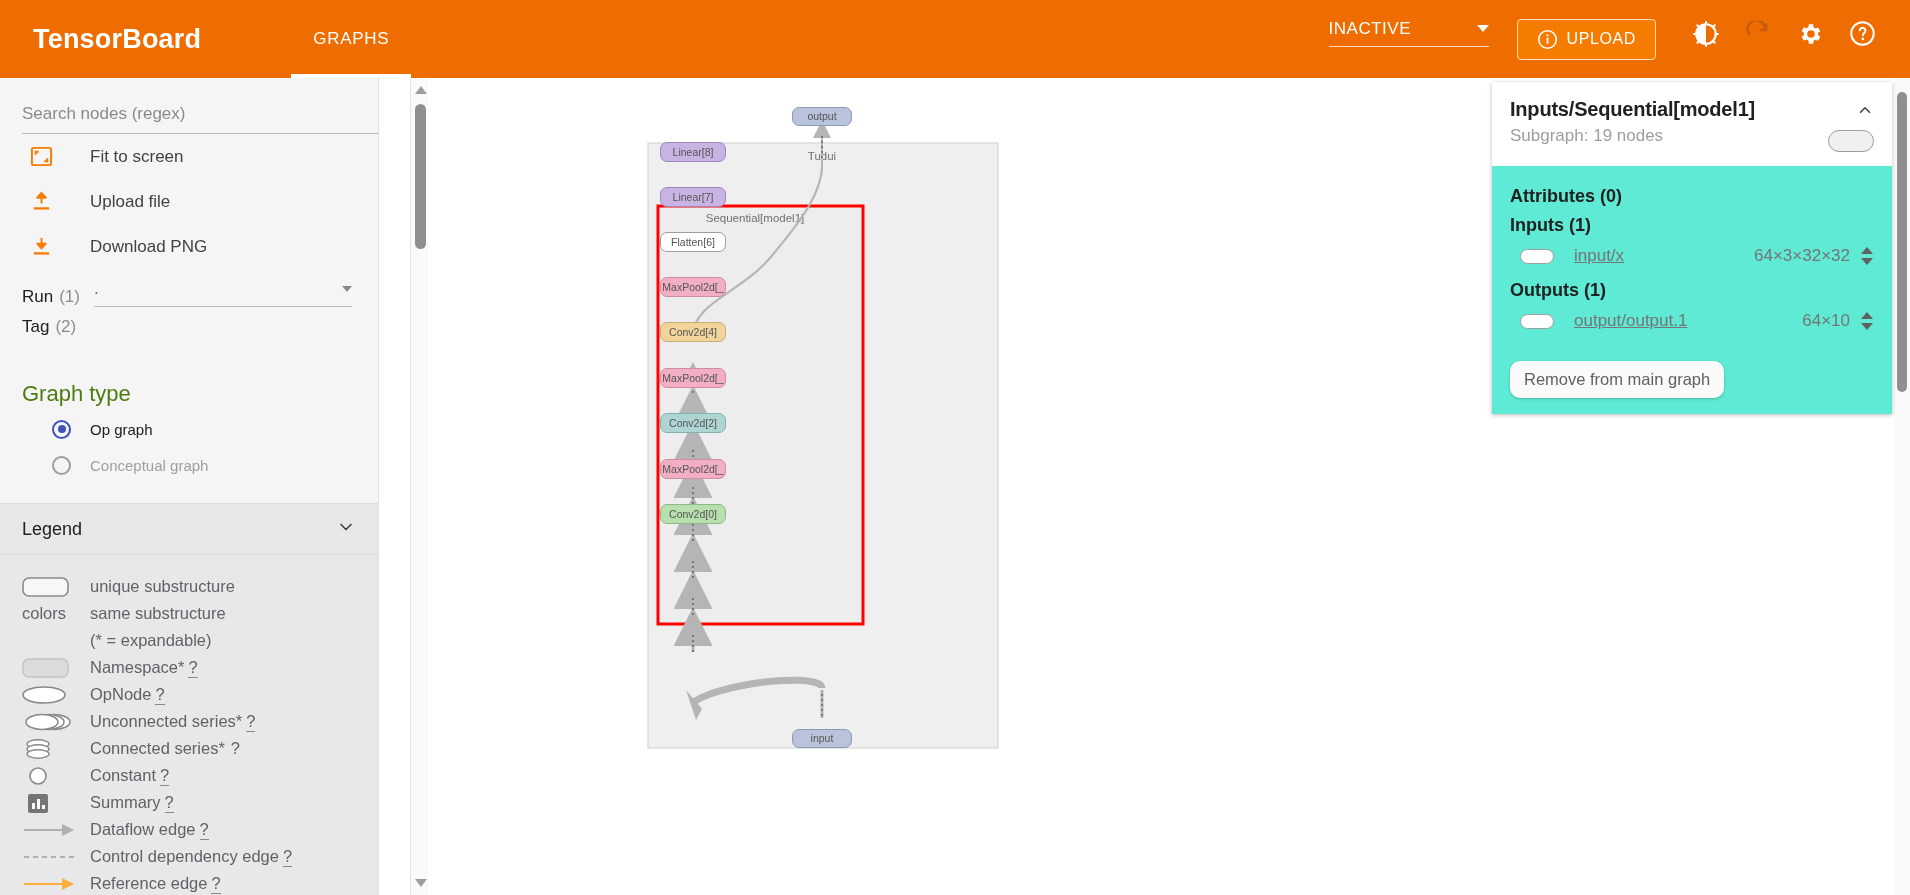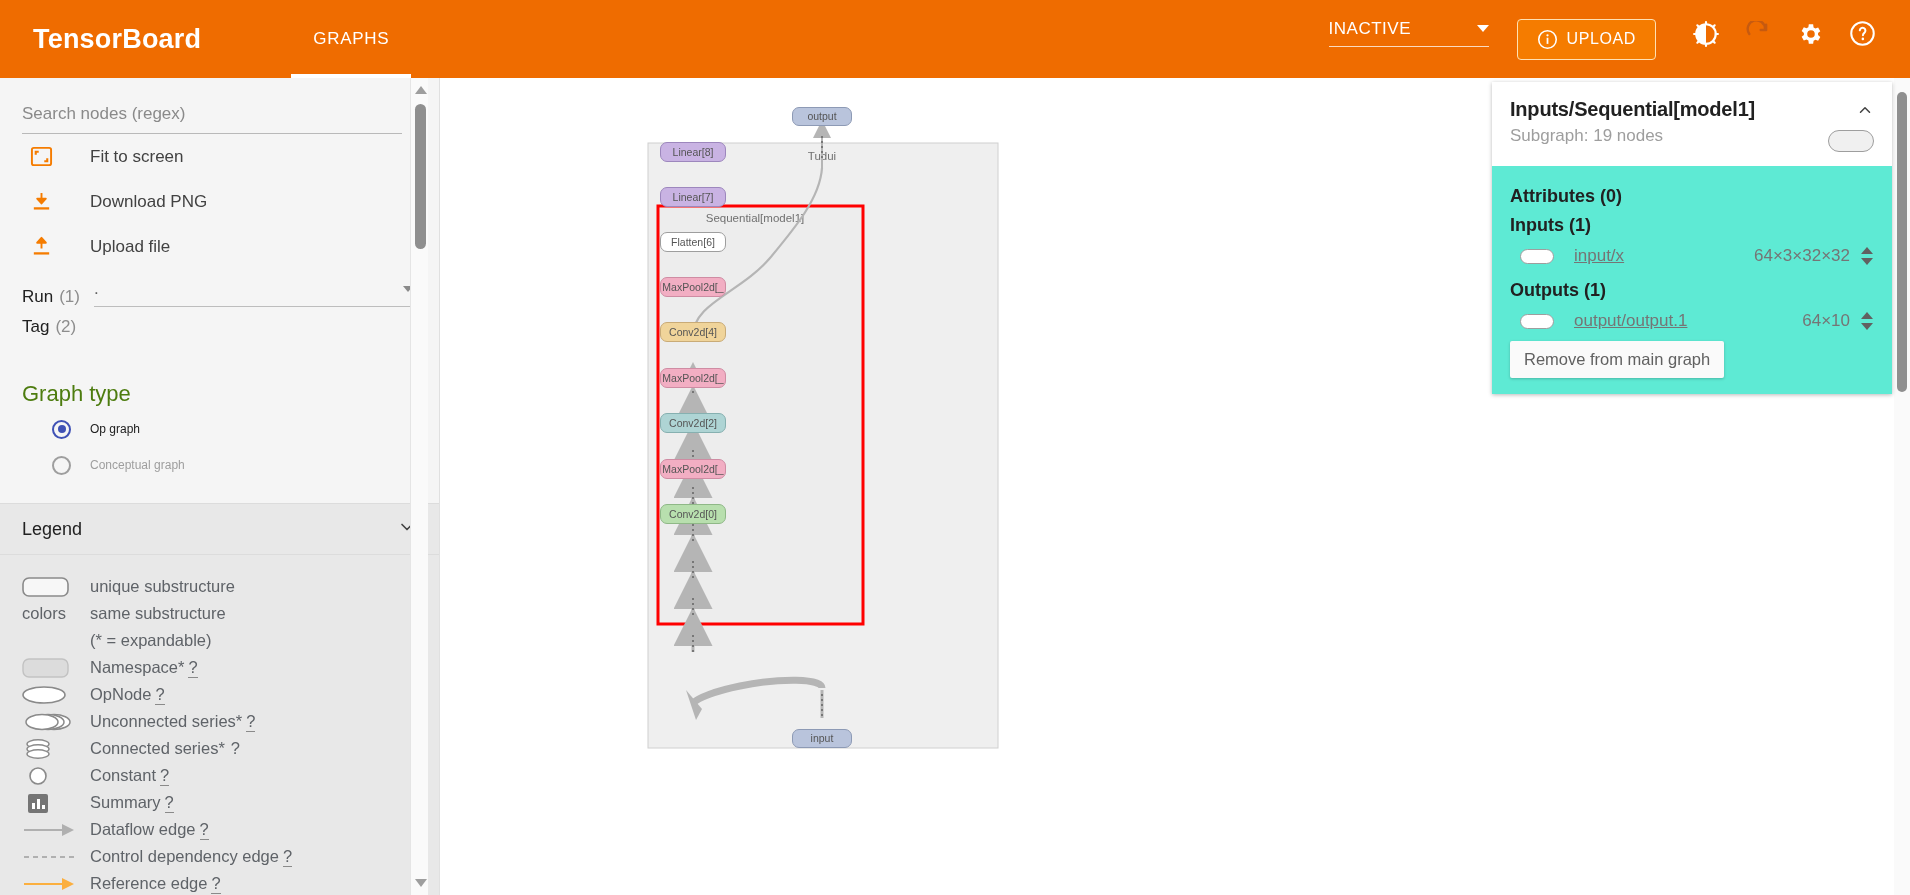--- a/index.html
+++ b/index.html
@@ -55,21 +55,21 @@
   }
   .hicon {
     width: 30px; height: 30px; margin: 0 11px;
     display: flex; align-items: center; justify-content: center;
     cursor: pointer;
   }
 
   
   #sidebar {
     position: absolute; top: 78px; left: 0;
-    width: 440px; height: 817px;
+    width: 379px; height: 817px;
     background: #f5f5f5;
     border-right: 1px solid #e0e0e0;
     overflow: hidden;
   }
   #sidebar-top { padding: 22px 26px 0 22px; background: #f5f5f5; }
   #search-field {
     width: 380px; border: none; border-bottom: 1px solid #b9b9b9;
     background: transparent; outline: none;
     font-family: "Liberation Sans", sans-serif;
     font-size: 17px; color: #757575; padding: 4px 0 9px 0;
@@ -105,21 +105,21 @@
   .radio-row { display: flex; align-items: center; height: 36px; margin-left: 30px; cursor: pointer; }
   .radio {
     width: 19px; height: 19px; border-radius: 50%;
     border: 2px solid #9e9e9e; position: relative;
   }
   .radio.on { border-color: #3f51b5; }
   .radio.on::after {
     content: ""; position: absolute; top: 3.5px; left: 3.5px;
     width: 8px; height: 8px; border-radius: 50%; background: #3f51b5;
   }
-  .radio-label { font-size: 12px; margin-left: 19px; color: #9e9e9e; text-align: center; }
+  .radio-label { font-size: 15px; margin-left: 19px; color: #9e9e9e; text-align: center; }
   .radio-label.on { color: #212121; }
 
   #legend-header {
     margin-top: 20px;
     height: 52px; background: #e8e8e8;
     border-top: 1px solid #dcdcdc; border-bottom: 1px solid #dcdcdc;
     display: flex; align-items: center; padding: 0 22px;
     cursor: pointer;
   }
   #legend-header .ltitle { font-size: 18px; color: #212121; }
@@ -191,22 +191,22 @@
     margin-left: 9px; width: 15px; display: flex;
     flex-direction: column; align-items: center; gap: 4px; cursor: pointer;
   }
   .stepper .up, .stepper .dn {
     width: 0; height: 0;
     border-left: 6px solid transparent; border-right: 6px solid transparent;
   }
   .stepper .up { border-bottom: 7px solid #616161; }
   .stepper .dn { border-top: 7px solid #616161; }
   #remove-btn {
-    display: inline-block; margin-top: 4px;
-    background: #fafafa; border-radius: 2px;
+    display: inline-block; margin-top: 24px;
+    background: #fafafa; border-radius: 10px;
     box-shadow: 0 1px 3px rgba(0,0,0,.22);
     font-size: 16.5px; color: #616161;
     padding: 9px 14px; cursor: pointer;
   }
   
   #cv-scroll {
     position: absolute; top: 78px; right: 0;
     width: 16px; height: 817px; background: #fafafa;
   }
   #cv-thumb {
@@ -279,35 +279,35 @@
           <rect x="2" y="3" width="20" height="18" rx="2" fill="none" stroke="#f57c00" stroke-width="2"></rect>
           <path d="M6 9V7h2M18 15v2h-2" fill="none" stroke="#f57c00" stroke-width="2.2" stroke-linecap="square"></path>
         </svg>
       </span>
       <span class="tlabel">Fit to screen</span>
     </div>
 
     <div class="tool-row">
       <span class="ticon">
         <svg width="23" height="23" viewBox="0 0 24 24">
-          <path d="M12 3v9M12 14l-4.5-5h9L12 14z" fill="#f57c00" stroke="#f57c00" stroke-width="2" stroke-linejoin="round"></path>
+          <path d="M12 14V5M12 3l4.5 5h-9L12 3z" fill="#f57c00" stroke="#f57c00" stroke-width="2" stroke-linejoin="round"></path>
           <rect x="4" y="18" width="16" height="2.4" fill="#f57c00"></rect>
         </svg>
       </span>
-      <span class="tlabel">Download PNG</span>
+      <span class="tlabel">Upload file</span>
     </div>
 
     <div class="tool-row">
       <span class="ticon">
         <svg width="23" height="23" viewBox="0 0 24 24">
-          <path d="M12 14V5M12 3l4.5 5h-9L12 3z" fill="#f57c00" stroke="#f57c00" stroke-width="2" stroke-linejoin="round"></path>
+          <path d="M12 3v9M12 14l-4.5-5h9L12 14z" fill="#f57c00" stroke="#f57c00" stroke-width="2" stroke-linejoin="round"></path>
           <rect x="4" y="18" width="16" height="2.4" fill="#f57c00"></rect>
         </svg>
       </span>
-      <span class="tlabel">Upload file</span>
+      <span class="tlabel">Download PNG</span>
     </div>
 
     <div class="sel-row">
       <span class="sel-label">Run</span>
       <span class="sel-count">(1)</span>
       <span class="sel-box">
         <span class="sel-val" style="color:#616161">.</span>
         <span class="sel-caret"></span>
       </span>
     </div>

